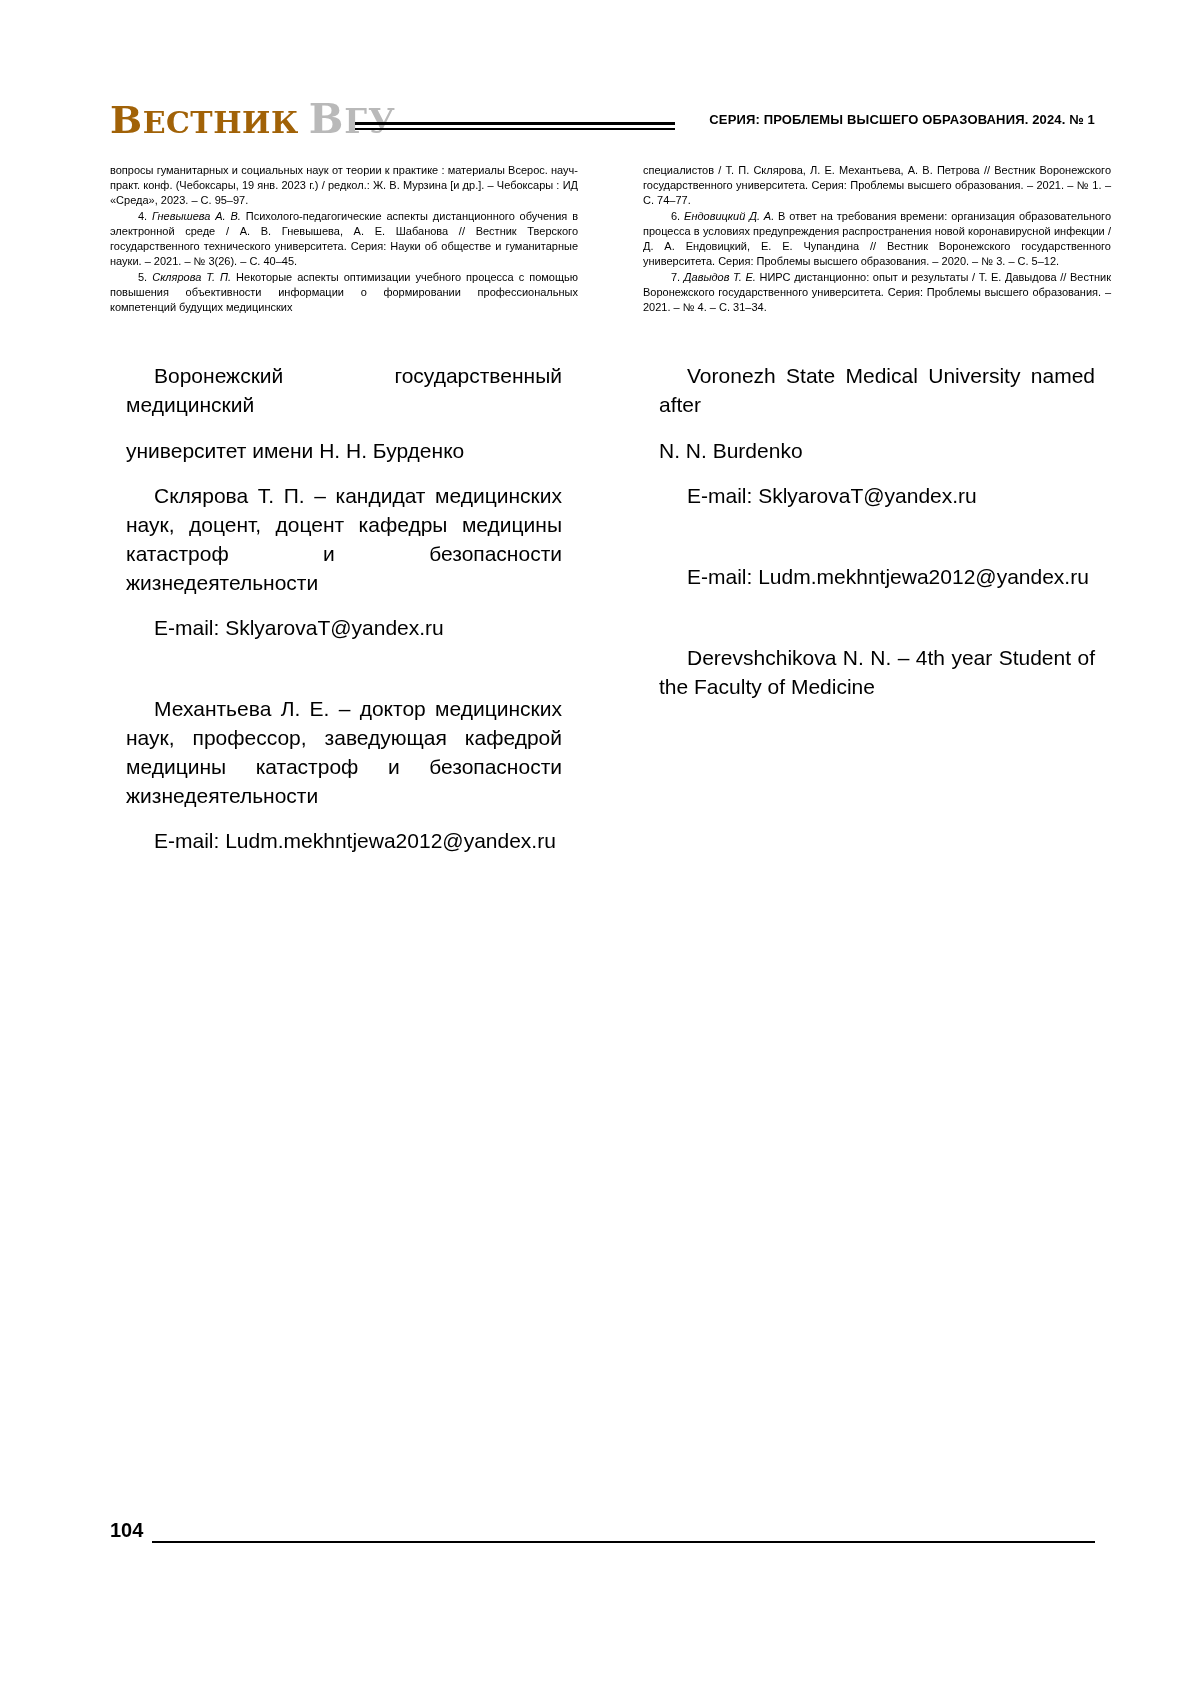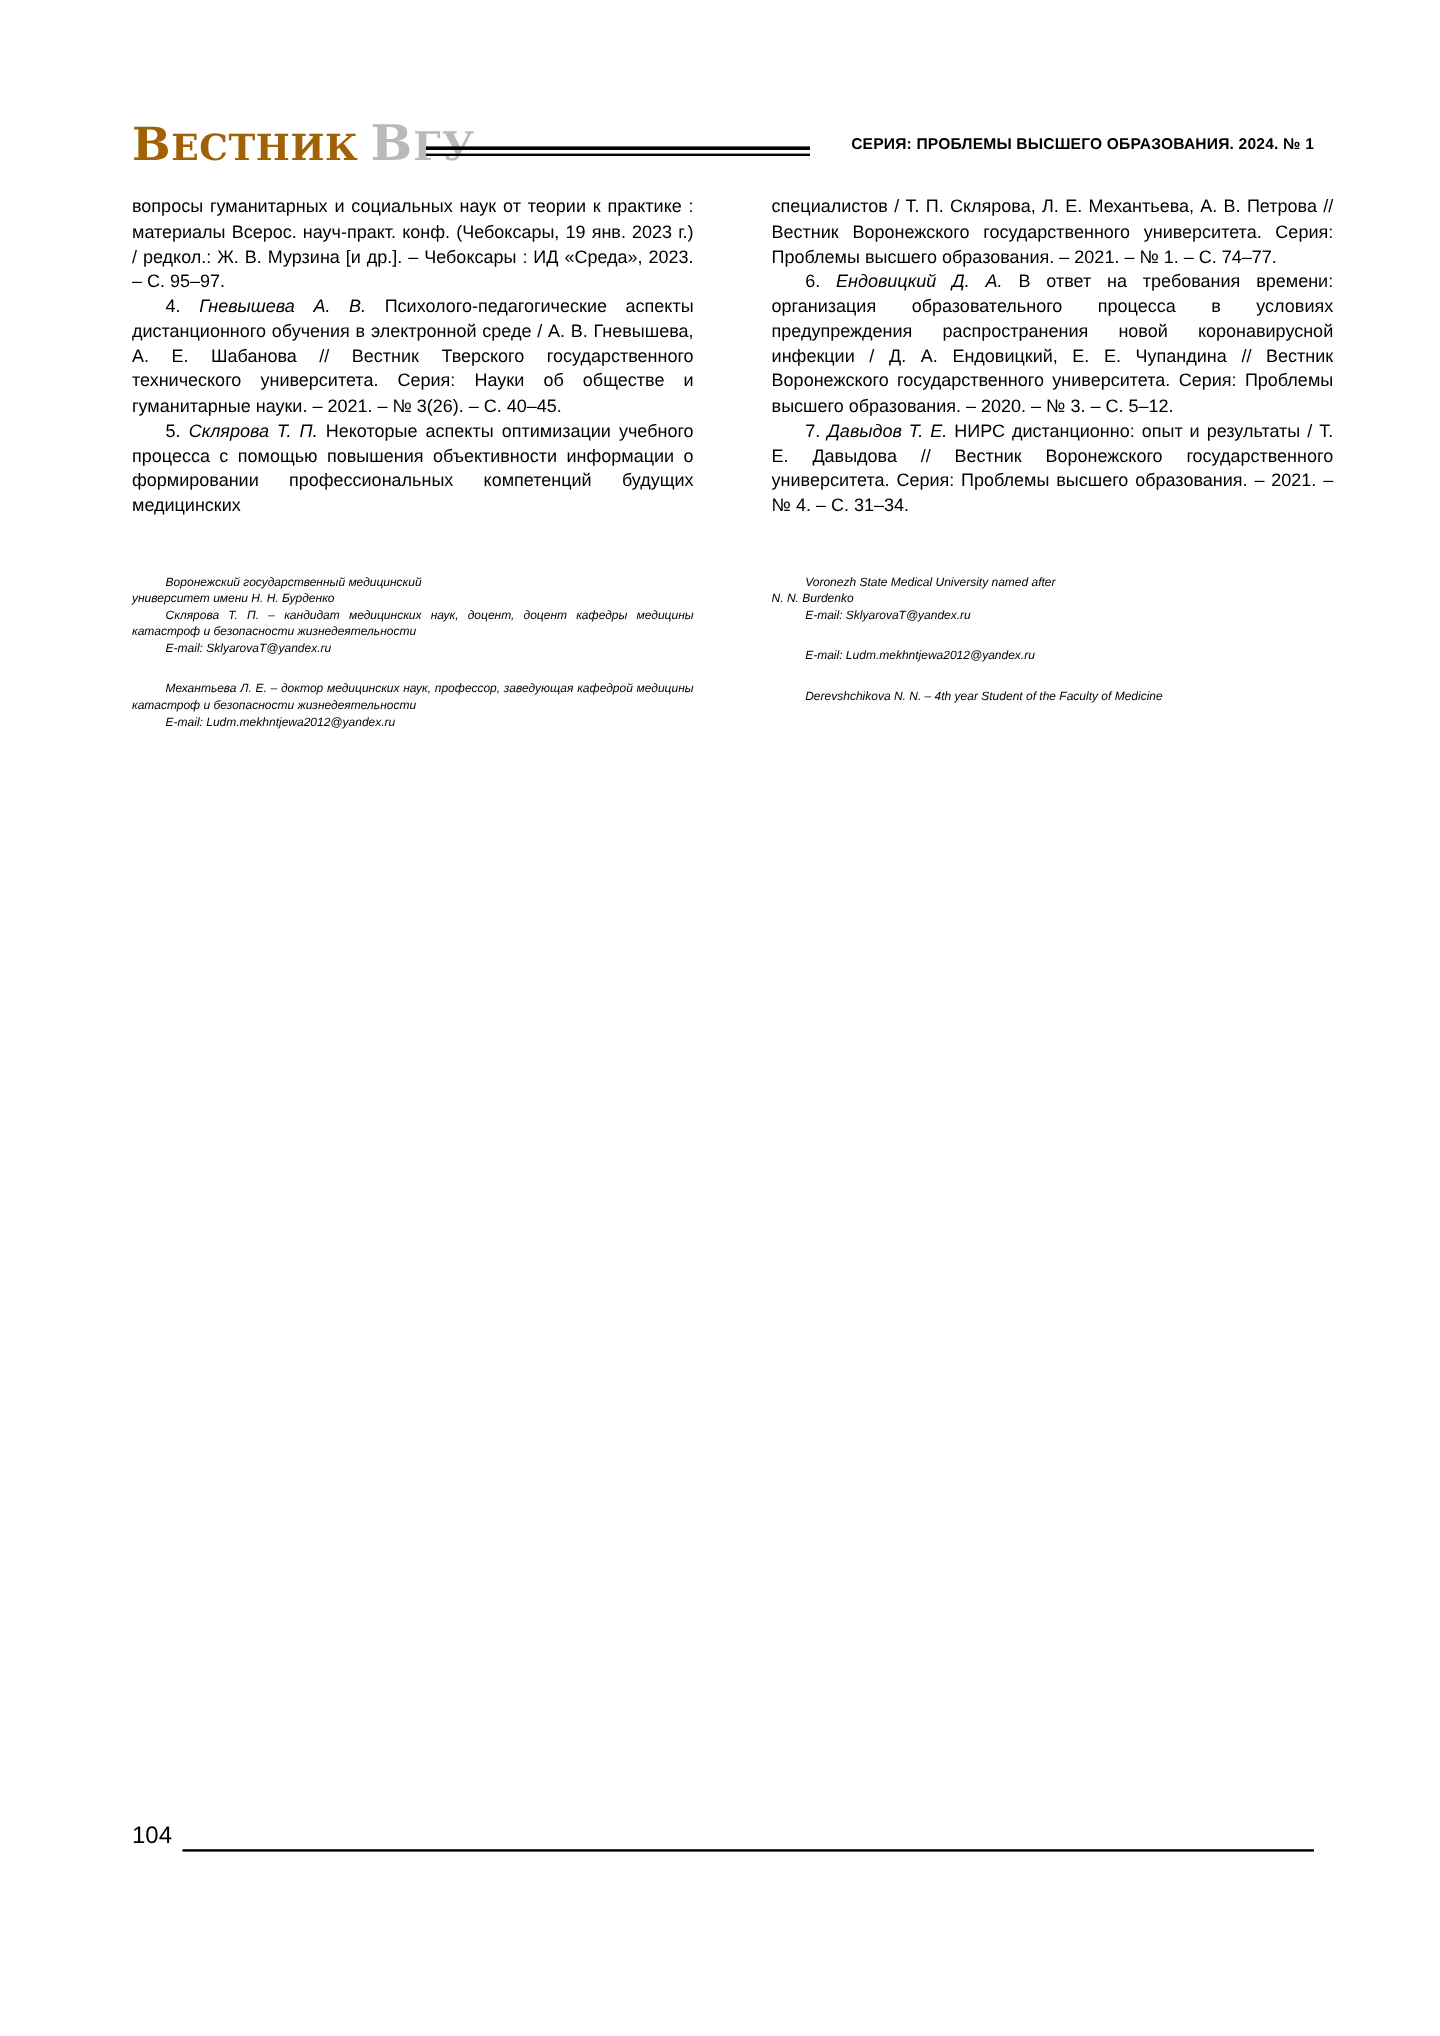--- a/index.html
+++ b/index.html
@@ -92,59 +92,58 @@
   .col {
     position: absolute;
     top: 0;
     width: 468px;
   }
   .col-left { left: 0; }
   .col-right { left: 533px; }
 
   p.ref {
     margin: 0;
-    font-size: 15px;
+    font-size: 11px;
     line-height: 1.385;
     text-align: justify;
     text-indent: 28px;
     hyphens: manual;
   }
   p.ref.noindent { text-indent: 0; }
   p.ref i, span.it {
     font-style: italic;
   }
 
   .affil-block {
     margin-top: 46px;
   }
   p.affil {
-    margin: 0;
-    font-size: 10px;
+    margin: 16px;
+    font-size: 21px;
     line-height: 1.385;
     text-align: justify;
     text-indent: 28px;
-    font-style: italic;
   }
   p.affil.noindent { text-indent: 0; }
   .gap { height: 20px; }
 
   
   .footer {
     position: absolute;
     left: 110px;
     bottom: 148px;
     width: 985px;
     height: 30px;
   }
   .page-number {
     position: absolute;
     left: 0;
     top: 0;
     font-size: 20px;
-    font-weight: normal;
+    font-weight: bold;
     font-family: "Liberation Sans", sans-serif;
   }
   .footer-rule {
     position: absolute;
     left: 42px;
     right: 0;
     top: 22px;
     height: 2px;
     background: #000;
   }

